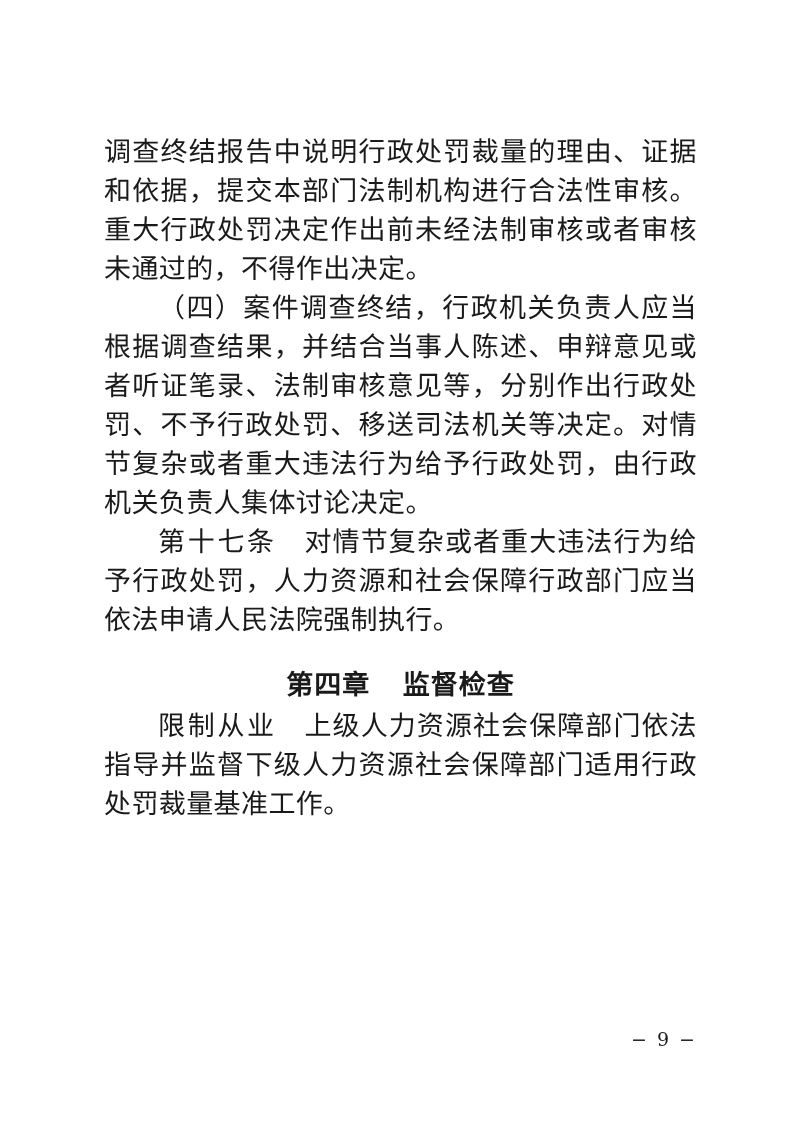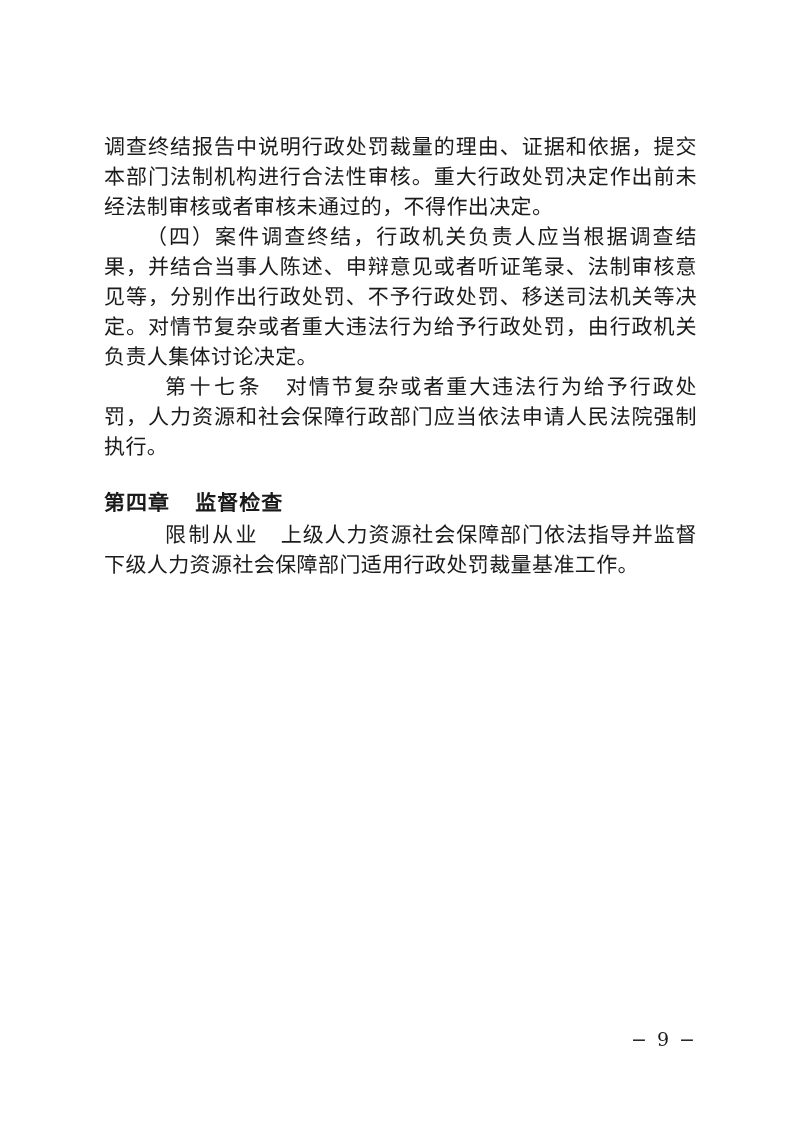--- a/index.html
+++ b/index.html
@@ -19,47 +19,47 @@
   .page {
     position: absolute;
     left: 0;
     top: 0;
     width: 793px;
     height: 1122px;
     box-sizing: border-box;
     padding: 132px 96px 40px 104px;
   }
   .doc-body {
-    font-size: 21px;
-    line-height: 30px;
+    font-size: 27px;
+    line-height: 39px;
     text-align: justify;
     text-justify: inter-ideograph;
     letter-spacing: 0.4px;
   }
   .para {
     margin: 0;
     text-indent: 2em;
   }
   .para.no-indent {
     text-indent: 0;
   }
   .chapter-heading {
     margin: 0;
+    text-align: center;
     font-weight: bold;
     letter-spacing: 1px;
     padding-top: 26px;
     padding-bottom: 2px;
   }
   .chapter-heading .gap {
     display: inline-block;
     width: 1.2em;
   }
   .article-label {
     letter-spacing: 2px;
-    margin-left: 19px;
   }
   .article-gap {
     display: inline-block;
     width: 1em;
   }
   .page-number {
     position: absolute;
     right: 96px;
     bottom: 72px;
     font-size: 19px;

